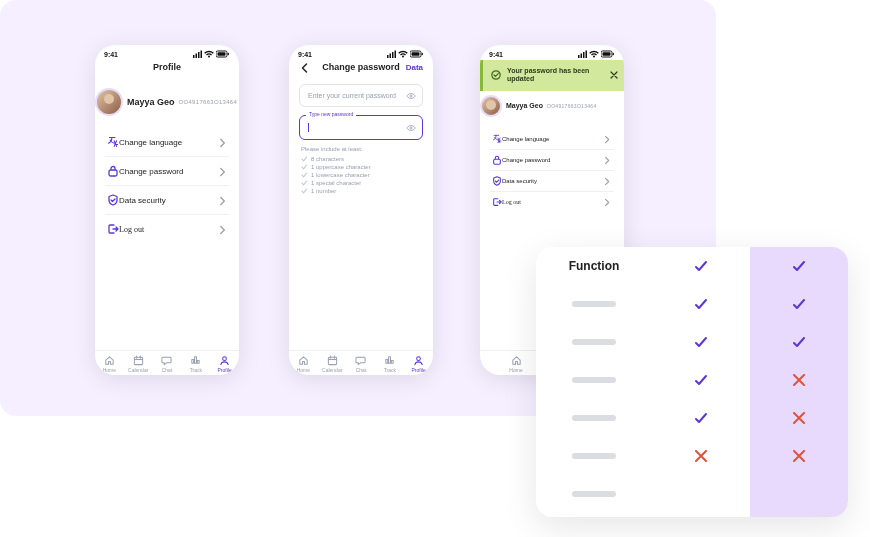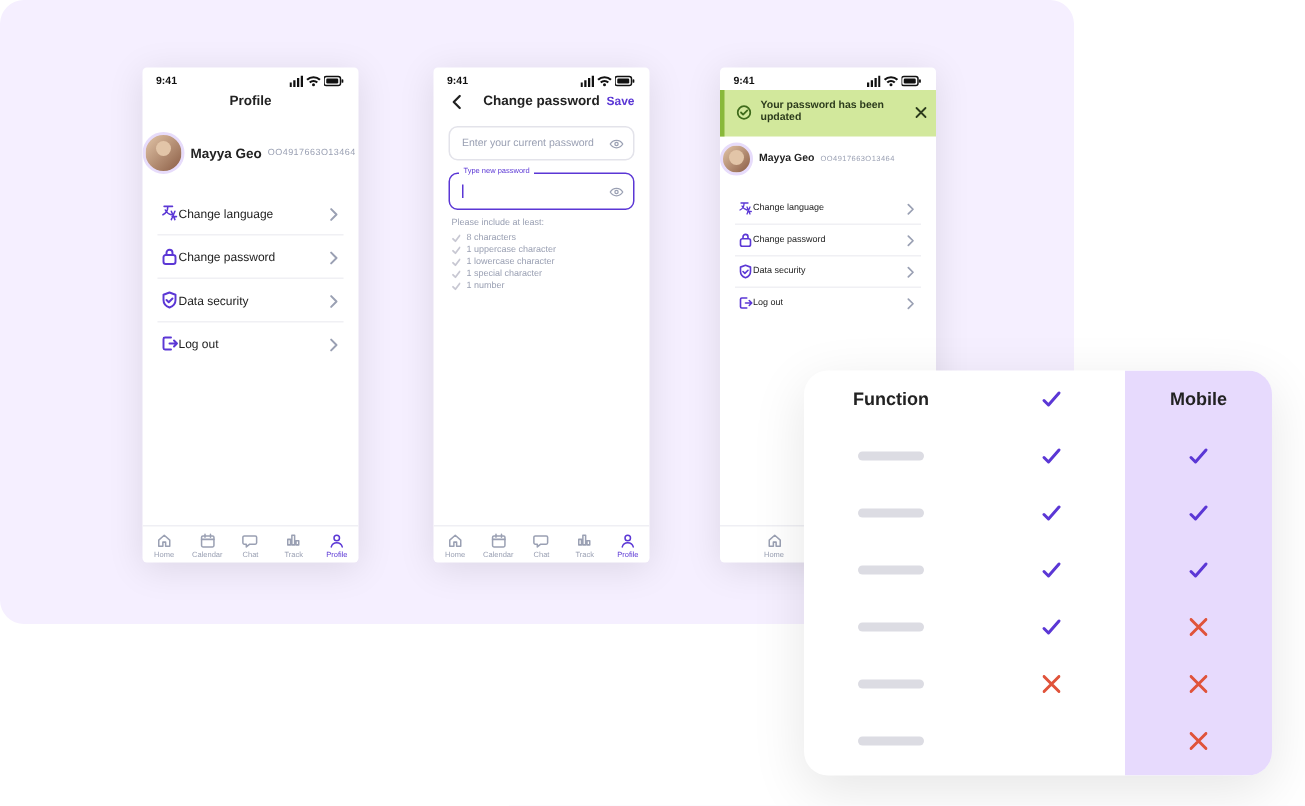--- a/index.html
+++ b/index.html
@@ -29,21 +29,21 @@
     border-radius: 16px;
   }
 
   
   .phone {
     position: absolute;
     top: 45px;
     width: 144px;
     height: 330px;
     background: #fff;
-    border-radius: 3px;
+    border-radius: 20px;
     box-shadow: 0 4px 24px rgba(0,0,0,0.10);
     overflow: hidden;
     display: flex;
     flex-direction: column;
   }
   .phone1 { left: 95px; }
   .phone2 { left: 289px; }
   .phone3 { left: 480px; }
 
   .statusbar {
@@ -136,21 +136,21 @@
   }
   .menu-item {
     display: flex;
     align-items: center;
     gap: 0;
     padding: 8px 2px;
     border-bottom: 1px solid #f0f0f4;
     font-size: 8px;
     color: #222;
   }
-  .menu-item:last-child { border-bottom: none; }
+  .menu-item:last-child { border-bottom: none; font-family: Liberation Serif, serif; }
   .menu-item .mi-icon {
     width: 12px;
     height: 12px;
     display: flex;
     align-items: center;
     justify-content: center;
     color: #5b37d5;
     flex-shrink: 0;
   }
   .menu-item .mi-label { flex: 1; }
@@ -527,21 +527,21 @@
           </svg>
       </span>
     </div>
     <div class="screen-title-row">
       <span class="back-icon">
           <svg width="10" height="10" viewBox="0 0 9 10">
             <use href="#i-chevleft"></use>
           </svg>
         </span>
       <span>Change password</span>
-      <span class="save-link">Save</span>
+      <span class="save-link">Data</span>
     </div>
 
     <div class="phone-main">
       <div class="inputs">
         <div class="field">
           <span>Enter your current password</span>
           <span class="eye-icon">
               <svg width="10" height="10" viewBox="0 0 12 10">
                 <use href="#i-eye"></use>
               </svg>
@@ -782,21 +782,20 @@
             <use href="#i-check"></use>
           </svg>
         </div>
       <div class="cell">
           <svg class="cross" viewBox="0 0 12 12">
             <use href="#i-x"></use>
           </svg>
         </div>
     </div>
     <div class="col mobile">
-      <div class="col-hdr">Mobile</div>
       <div class="cell">
           <svg class="tick" viewBox="0 0 14 12">
             <use href="#i-check"></use>
           </svg>
         </div>
       <div class="cell">
           <svg class="tick" viewBox="0 0 14 12">
             <use href="#i-check"></use>
           </svg>
         </div>

